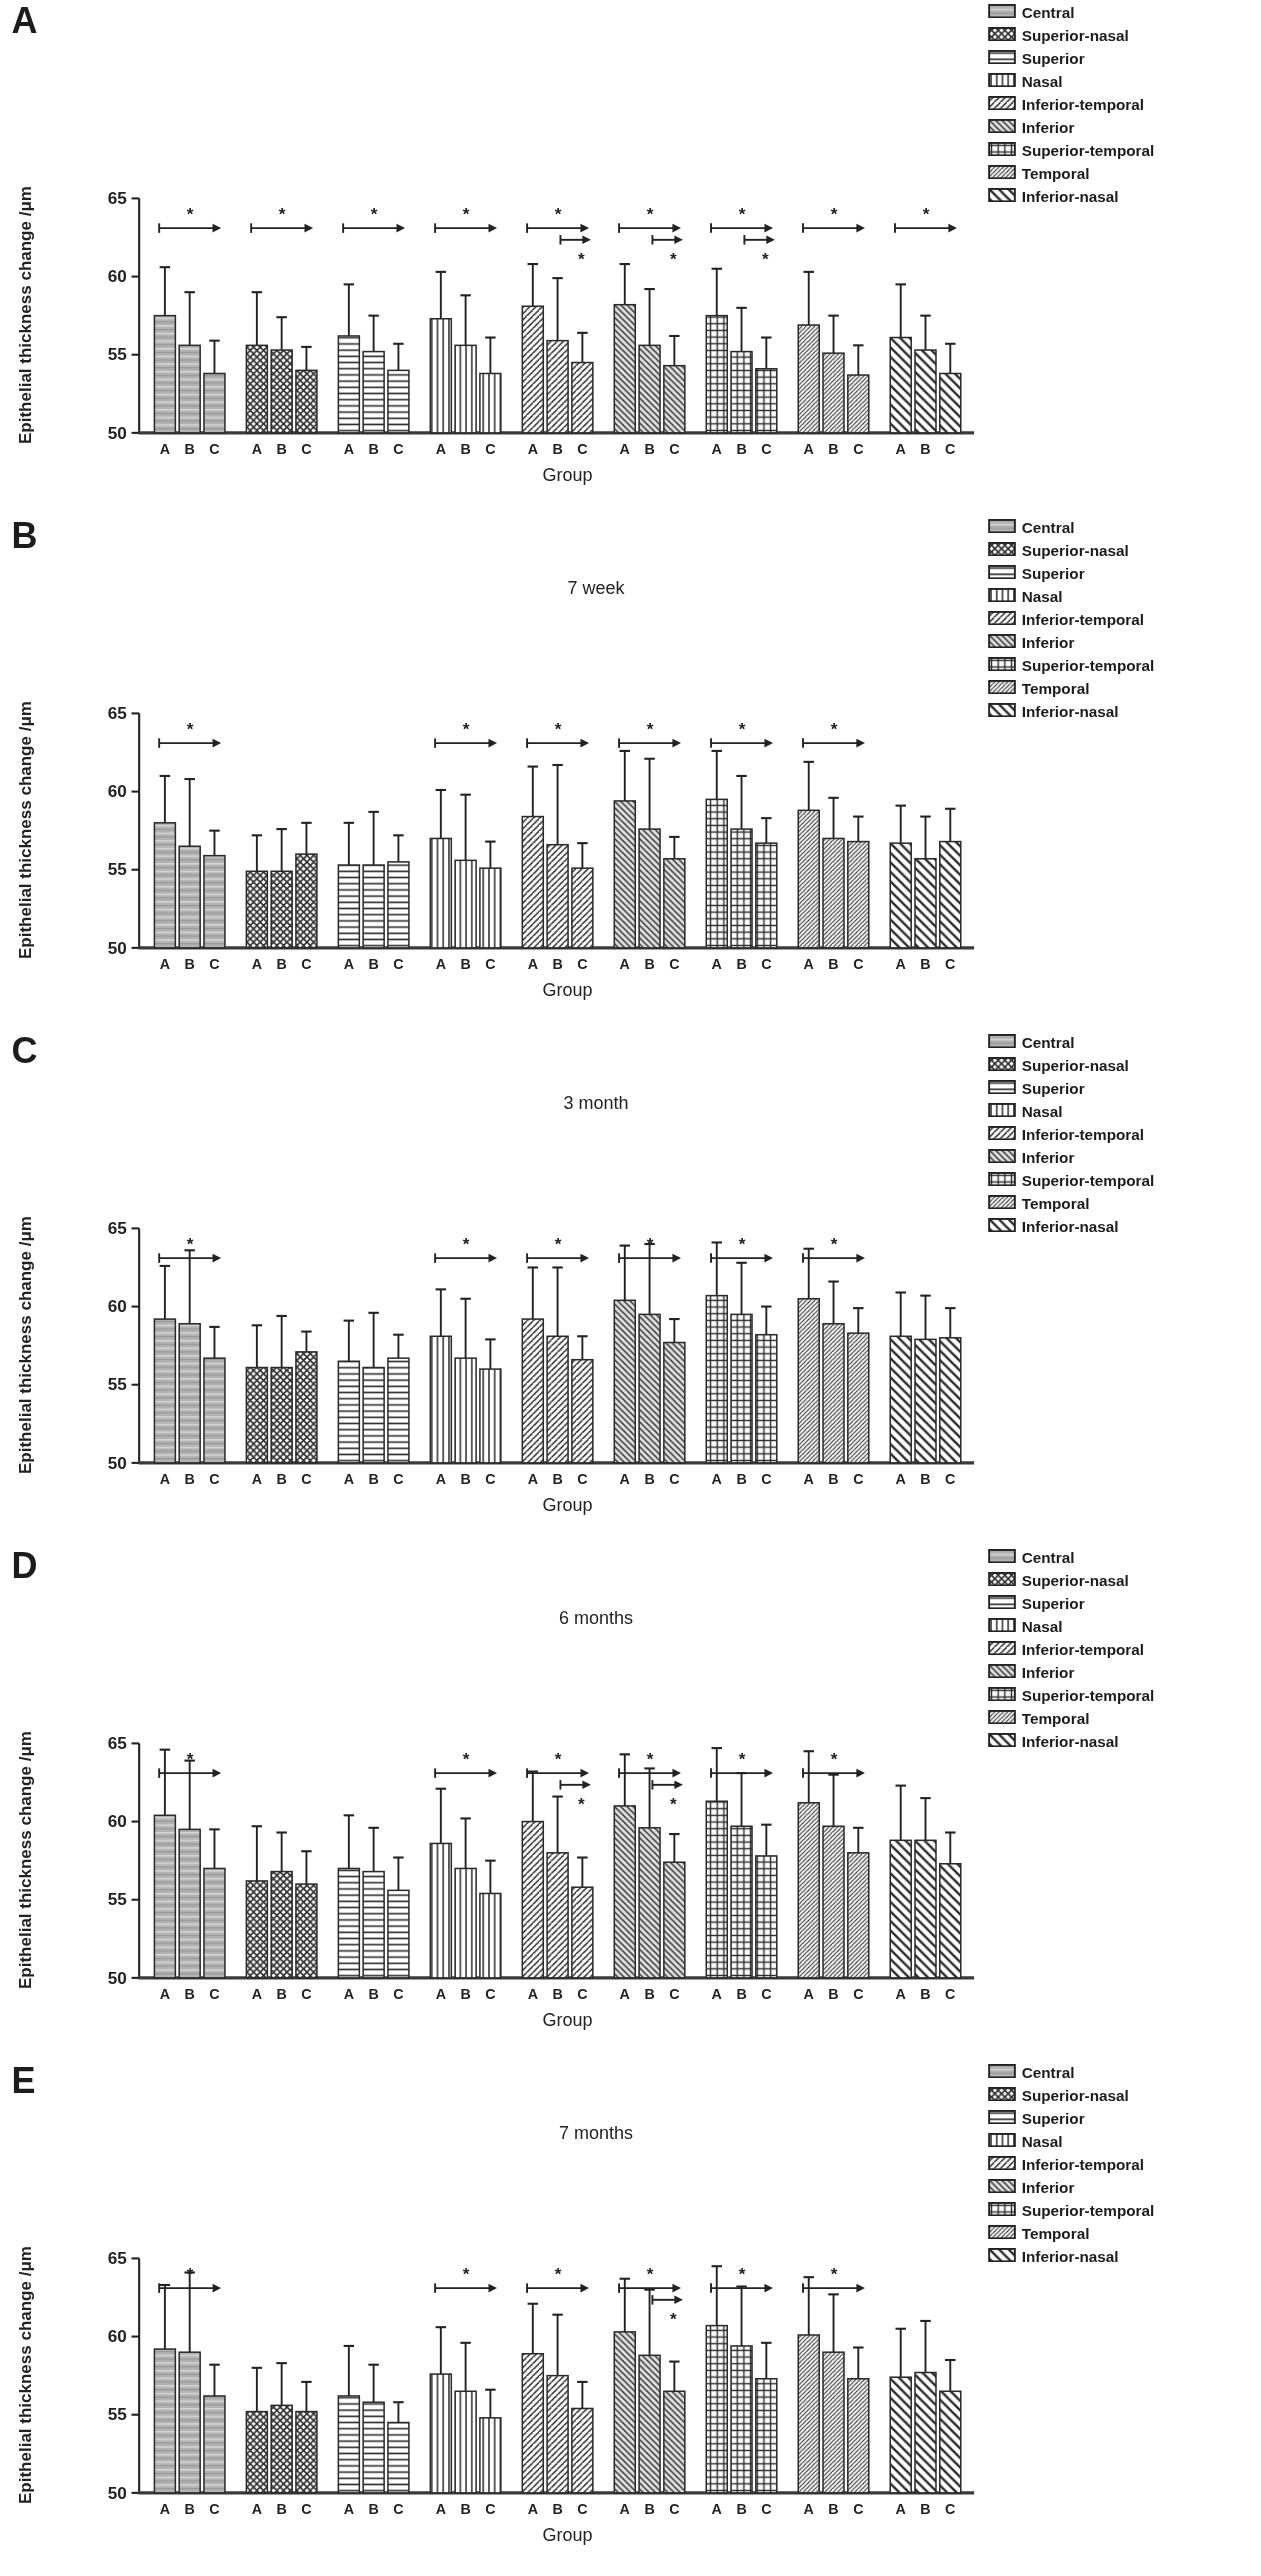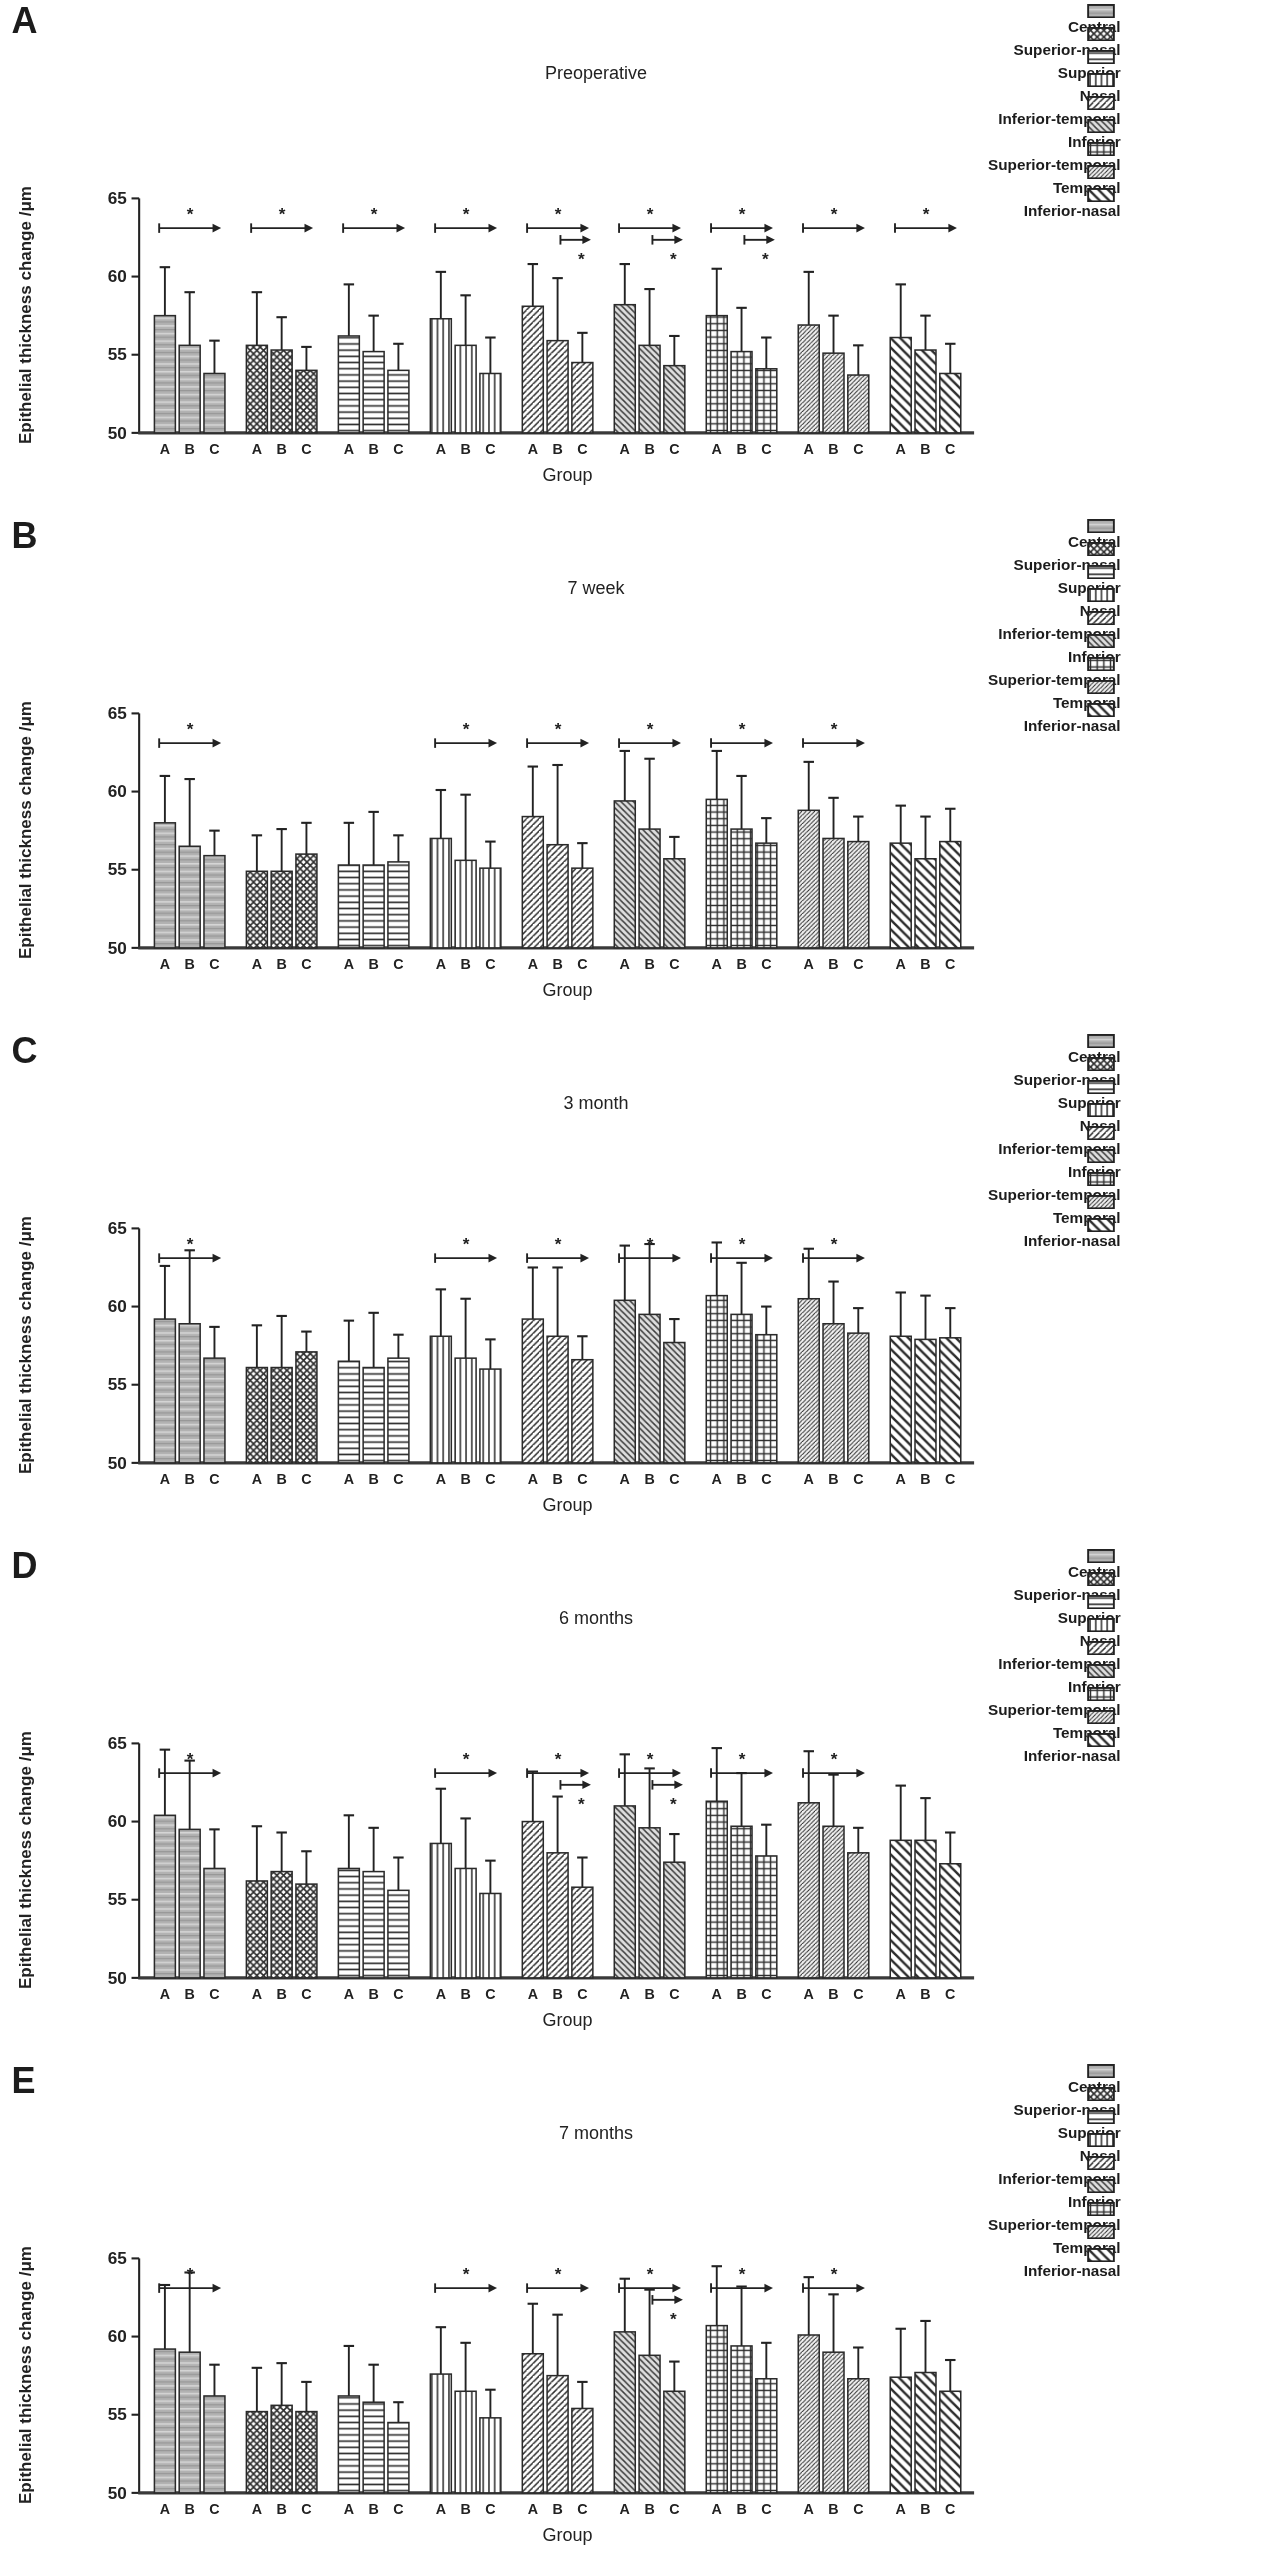--- a/index.html
+++ b/index.html
@@ -8,21 +8,21 @@
   .panel{position:relative;width:1261px;height:515px;}
   .panel:last-child{height:517px;}
   .letter{position:absolute;top:0px;left:11.4px;font-size:36px;font-weight:600;letter-spacing:1px;}
   .ptitle{position:absolute;top:63px;left:191px;width:810px;text-align:center;font-size:18px;font-weight:400;color:#222;}
   .ylabel{position:absolute;left:13.3px;top:153px;height:324px;width:25px;display:flex;align-items:center;justify-content:center;
           writing-mode:vertical-rl;transform:rotate(180deg);font-size:17px;font-weight:600;color:#222;white-space:nowrap;}
   .xlabel{position:absolute;top:465px;left:148px;width:839px;text-align:center;font-size:18px;font-weight:400;color:#222;}
   .plot{position:absolute;inset:0;}
   .plot svg{position:absolute;left:0;top:0;}
   .legend{position:absolute;left:988px;top:3.8px;display:flex;flex-direction:column;}
-  .lrow{display:flex;align-items:flex-end;height:23px;flex-direction:column;}
+  .lrow{display:flex;align-items:flex-start;height:23px;}
   .lrow svg{flex:0 0 auto;margin-right:5.7px;display:block;}
   .llabel{font-size:15.3px;font-weight:600;color:#1c1c1c;white-space:nowrap;}
   #globalDefs{position:absolute;width:0;height:0;overflow:hidden;}
 </style>
 </head>
 <body>
 
 <svg id="globalDefs" aria-hidden="true">
   <defs>
     <pattern id="pat-0" width="8" height="8" patternUnits="userSpaceOnUse">
@@ -62,21 +62,20 @@
       <rect width="10" height="10" fill="#ffffff"></rect>
         <path d="M-2,-2 L12,12 M-2,8 L2,12 M8,-2 L12,2" stroke="#2d2d2d" stroke-width="2.6"></path>
     </pattern>
   </defs>
 </svg>
 
 <div class="figure">
 
   <section class="panel">
     <div class="letter">A</div>
-    <div class="ptitle">Preoperative</div>
     <div class="ylabel">Epithelial thickness change /μm</div>
     <div class="plot">
         <svg width="1261" height="515" viewBox="0 0 1323 540">
           <g>
             <line x1="146" y1="208" x2="146" y2="454" stroke="#222222" stroke-width="2.2"></line>
             <line x1="138" y1="454" x2="146" y2="454" stroke="#222222" stroke-width="2.2"></line>
             <text x="133" y="460" fill="#222222" font-size="18" font-weight="700" text-anchor="end" font-family="&quot;Liberation Sans&quot;, sans-serif">50</text>
             <line x1="138" y1="372" x2="146" y2="372" stroke="#222222" stroke-width="2.2"></line>
             <text x="133" y="378" fill="#222222" font-size="18" font-weight="700" text-anchor="end" font-family="&quot;Liberation Sans&quot;, sans-serif">55</text>
             <line x1="138" y1="290" x2="146" y2="290" stroke="#222222" stroke-width="2.2"></line>

